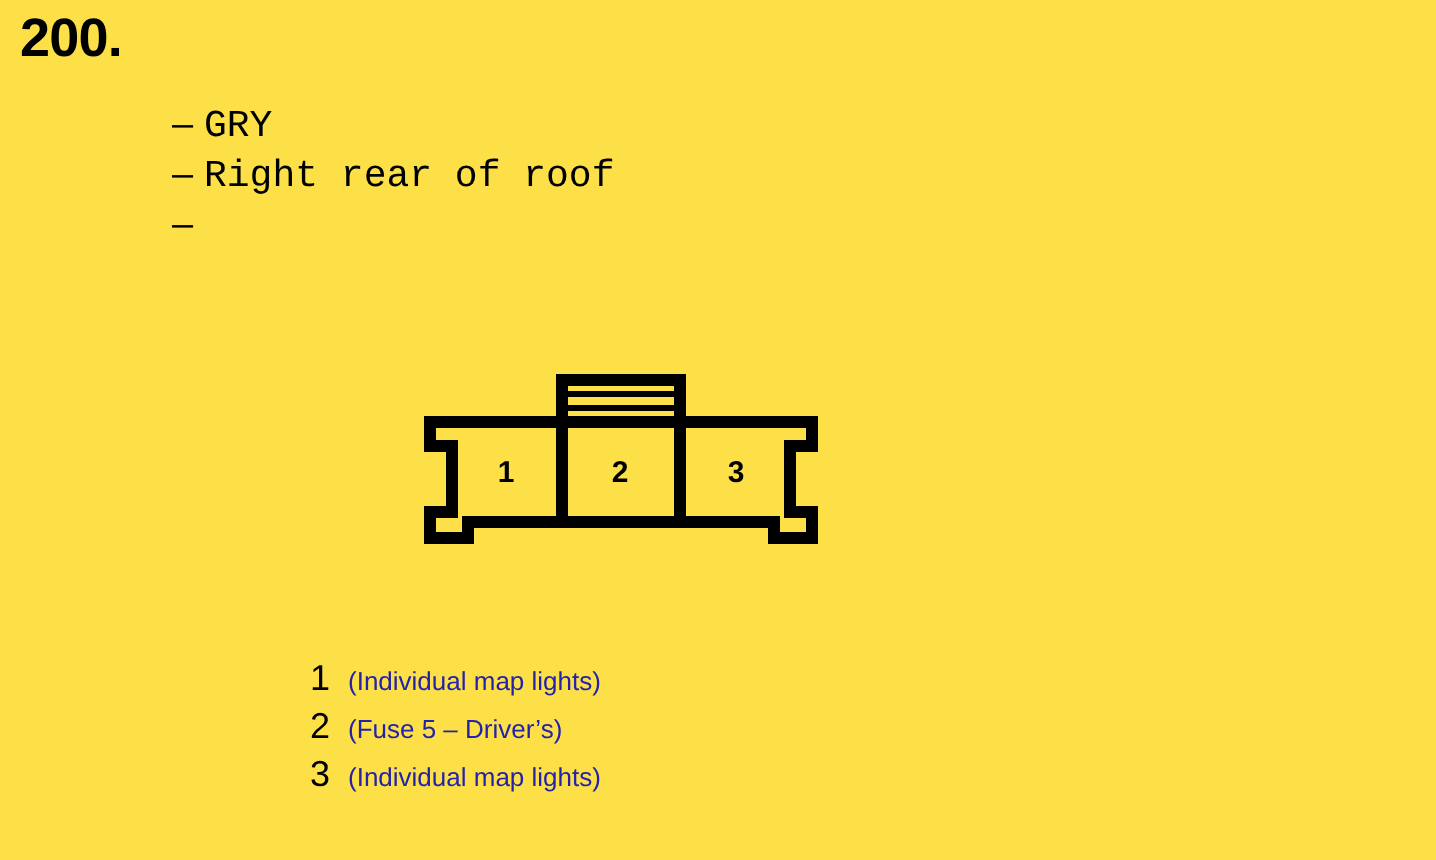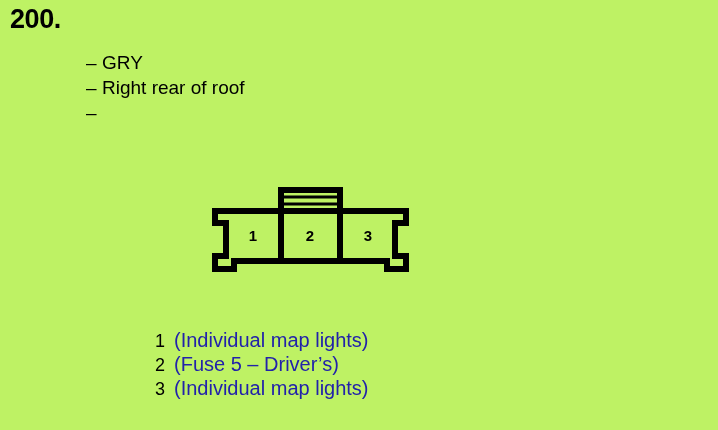--- a/index.html
+++ b/index.html
@@ -5,21 +5,21 @@
   html, body {
     margin: 0;
     padding: 0;
     background: #ffffff;
   }
 
   #page {
     position: relative;
     width: 718px;
     height: 430px;
-    background: #bef264;
+    background: #fde047;
     overflow: hidden;
     font-family: "Liberation Sans", sans-serif;
     color: #000000;
     -webkit-font-smoothing: antialiased;
   }
 
   
   .title-row {
     position: absolute;
     left: 10px;
@@ -55,20 +55,21 @@
     height: 25px;
     white-space: nowrap;
   }
   .bullet-dash {
     font-size: 19px;
     width: 16px;
     flex: 0 0 16px;
   }
   .bullet-label {
     font-size: 19px;
+    font-family: Liberation Mono, monospace;
   }
 
   
   .connector-wrap {
     position: absolute;
     left: 205px;
     top: 183px;
     width: 210px;
     height: 96px;
   }
@@ -102,21 +103,21 @@
     color: #000000;
     width: 19px;
     flex: 0 0 19px;
   }
   .legend-wire {
     font-size: 18px;
     color: #000000;
     margin-right: 6px;
   }
   .legend-desc {
-    font-size: 20px;
+    font-size: 13px;
     color: #2222aa;
   }
 </style>
 </head>
 <body>
 
 <div id="page">
 
   <div class="title-row">
     <span class="title-number">200.</span>

